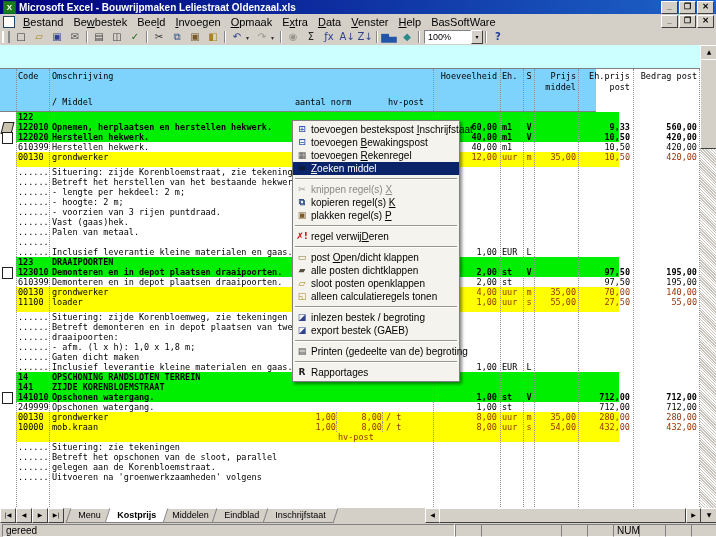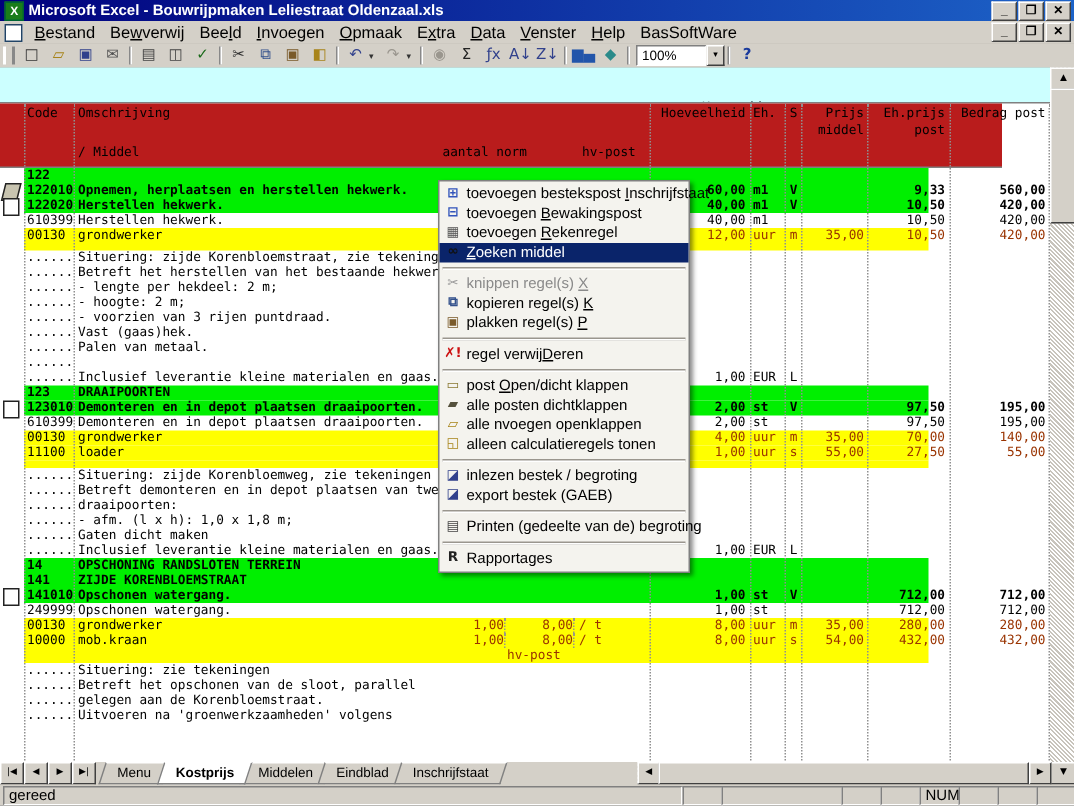--- a/index.html
+++ b/index.html
@@ -37,21 +37,21 @@
   
   .infobar{position:absolute;top:45px;left:0;width:700px;height:23px;background:#ccffff;
     font:8.5px "DejaVu Sans Mono",monospace;color:#000;}
   .inforow{position:relative;height:11px;line-height:11px;white-space:pre;}
   .info-left{position:absolute;left:4px;margin-top:20px;}
   .info-key{position:absolute;left:468px;}
   .info-val{position:absolute;right:4px;}
   
   .sheet{position:absolute;top:68px;left:0;width:700px;height:440px;background:#fff;
     border-top:1px solid #808080;}
-  .gridhead{position:absolute;top:0;left:0;width:668px;height:42px;background:#b91c1c;
+  .gridhead{position:absolute;top:0;left:0;width:596px;height:42px;background:#7dd3fc;
     border-bottom:1px solid #808080;font:8.5px "DejaVu Sans Mono",monospace;}
   .gridhead span{position:absolute;white-space:pre;}
   .rows{position:absolute;top:43px;left:0;width:700px;}
   .row{position:relative;width:620px;height:10px;font:8.5px/10px "DejaVu Sans Mono",monospace;color:#000;}
   .row.spacer{height:5px;}
   .row .bg{position:absolute;left:16px;right:1px;top:0;bottom:0;}
   .t-sec .bg,.t-post .bg{background:#00ef00;}
   .t-mid .bg,.t-hvrow .bg,.t-spacer .bg{background:#ffff00;}
   .t-sec span,.t-post span{font-weight:bold;}
   .t-mid .num,.t-hvrow .num{color:#993300;}
@@ -123,21 +123,21 @@
       <div class="wbtn">_</div>
       <div class="wbtn">❐</div>
       <div class="wbtn">✕</div>
     </div>
   </div>
 
   <div class="menubar">
     <div class="bookicon"></div>
     <span id="menuitems" style="display: flex;">
         <span class="menuitem"><span></span><span class="u">B</span><span>estand</span></span>
-        <span class="menuitem"><span>Be</span><span class="u">w</span><span>verwij</span></span>
+        <span class="menuitem"><span>Be</span><span class="u">w</span><span>bestek</span></span>
         <span class="menuitem"><span>Bee</span><span class="u">l</span><span>d</span></span>
         <span class="menuitem"><span></span><span class="u">I</span><span>nvoegen</span></span>
         <span class="menuitem"><span></span><span class="u">O</span><span>pmaak</span></span>
         <span class="menuitem"><span>E</span><span class="u">x</span><span>tra</span></span>
         <span class="menuitem"><span></span><span class="u">D</span><span>ata</span></span>
         <span class="menuitem"><span></span><span class="u">V</span><span>enster</span></span>
         <span class="menuitem"><span></span><span class="u">H</span><span>elp</span></span>
         <span class="menuitem"><span>BasSoftWare</span><span class="u"></span><span></span></span>
       </span>
     <div class="menuspacer"></div>
@@ -494,21 +494,21 @@
       <div class="mi hl"><span class="mic" style="color: rgb(17, 17, 17);">∞</span><span></span><span class="u">Z</span><span>oeken middel</span></div>
       <div class="msep"></div>
       <div class="mi dis"><span class="mic">✂</span><span>knippen regel(s) </span><span class="u">X</span><span></span></div>
       <div class="mi"><span class="mic" style="color: rgb(51, 81, 140);">⧉</span><span>kopieren regel(s) </span><span class="u">K</span><span></span></div>
       <div class="mi"><span class="mic" style="color: rgb(122, 90, 42);">▣</span><span>plakken regel(s) </span><span class="u">P</span><span></span></div>
       <div class="msep"></div>
       <div class="mi"><span class="mic" style="color: rgb(204, 17, 17);">✗!</span><span>regel verwij</span><span class="u">D</span><span>eren</span></div>
       <div class="msep"></div>
       <div class="mi"><span class="mic" style="color: rgb(138, 122, 51);">▭</span><span>post </span><span class="u">O</span><span>pen/dicht klappen</span></div>
       <div class="mi"><span class="mic" style="color: rgb(85, 81, 61);">▰</span><span>alle posten dichtklappen</span><span class="u"></span><span></span></div>
-      <div class="mi"><span class="mic" style="color: rgb(168, 132, 26);">▱</span><span>alle nvoegen openklappen</span><span class="u"></span><span></span></div>
+      <div class="mi"><span class="mic" style="color: rgb(168, 132, 26);">▱</span><span>sloot posten openklappen</span><span class="u"></span><span></span></div>
       <div class="mi"><span class="mic" style="color: rgb(168, 132, 26);">◱</span><span>alleen calculatieregels tonen</span><span class="u"></span><span></span></div>
       <div class="msep"></div>
       <div class="mi"><span class="mic" style="color: rgb(49, 65, 140);">◪</span><span>inlezen bestek / begroting</span><span class="u"></span><span></span></div>
       <div class="mi"><span class="mic" style="color: rgb(49, 65, 140);">◪</span><span>export bestek (GAEB)</span><span class="u"></span><span></span></div>
       <div class="msep"></div>
       <div class="mi"><span class="mic" style="color: rgb(68, 68, 68);">▤</span><span>Printen (gedeelte van de) begroting</span><span class="u"></span><span></span></div>
       <div class="msep"></div>
       <div class="mi"><span class="mic" style="color: rgb(34, 34, 34);">R</span><span>Rapportages</span><span class="u"></span><span></span></div>
     </div>
 

